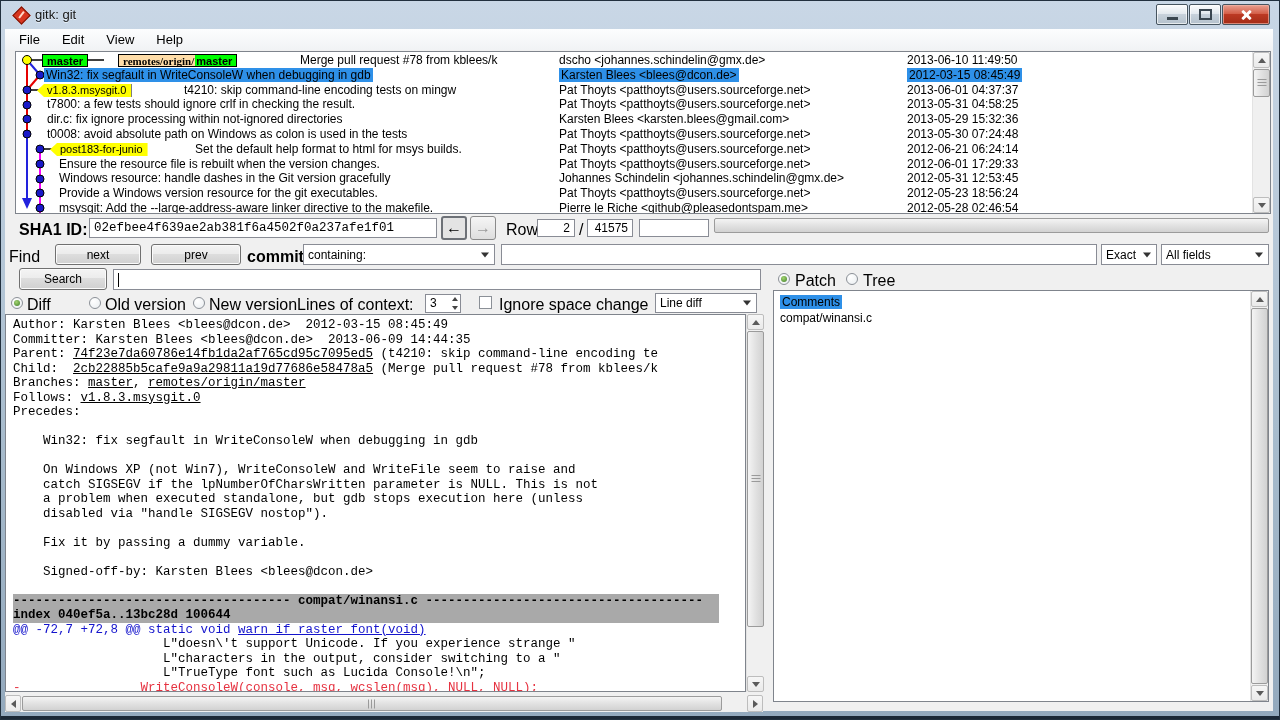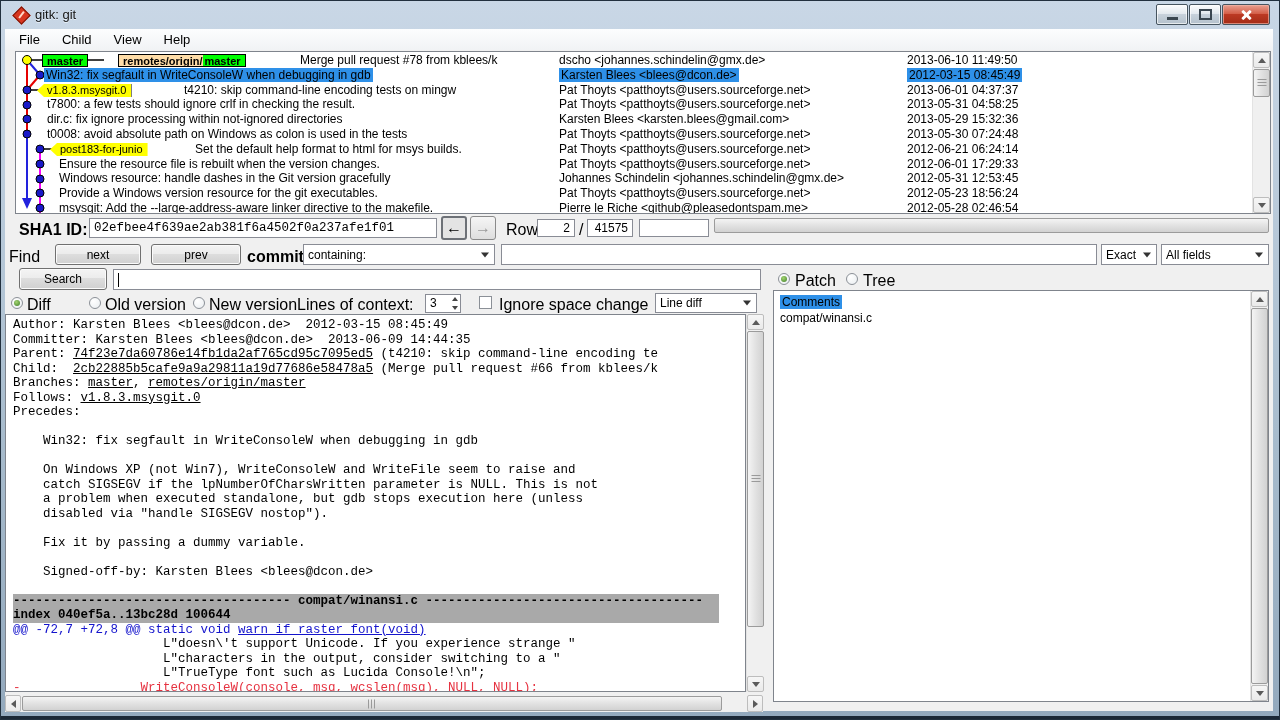--- a/index.html
+++ b/index.html
@@ -39,21 +39,21 @@
   .col-subj{left:4px;width:532px;}
   .col-auth{left:543px;width:344px;}
   .col-date{left:891px;width:346px;}
   .lrow{height:14.8px;line-height:14.8px;}
   .srow{position:absolute;left:0;height:14.8px;line-height:14.8px;}
   .sel{background:#2E90E8;padding:0 2px;}
   .hl{position:absolute;height:13px;line-height:12px;font-size:11px;font-weight:bold;
     border:1px solid #000;background:#00ff00;padding:0 4px;box-sizing:border-box;}
   .rl{position:absolute;height:13px;line-height:12px;font-size:11px;font-weight:bold;
     border:1px solid #000;display:flex;box-sizing:border-box;}
-  .rl .pre{background:#ffdda8;padding:0 1px 0 4px;}
+  .rl .pre{background:#ffdda8;padding:0 1px 0 4px;font-family:Liberation Serif, serif;}
   .rl .suf{background:#00ff00;padding:0 4px 0 1px;}
   .tag{position:absolute;height:13px;line-height:13px;font-size:11px;background:#ffff00;
     padding:0 5px 0 10px;clip-path:polygon(7px 0,100% 0,100% 100%,7px 100%,0 50%);
     filter:drop-shadow(1px 0 0 #000) drop-shadow(-1px 0 0 #000) drop-shadow(0 1px 0 #000) drop-shadow(0 -1px 0 #000);}
   .graph{position:absolute;left:0;top:0;}
 
   
   .vsb{position:absolute;width:17px;background:#f0f0f0;border-left:1px solid #e3e3e3;}
   .hsb{position:absolute;height:17px;background:#f0f0f0;}
   .sb-btn{position:absolute;width:17px;height:16px;background:linear-gradient(#f6f6f6,#eaeaea);
@@ -132,21 +132,21 @@
           <span class="g-max"></span>
         </div>
       <div class="wb close">
           <span class="g-x"></span>
         </div>
     </div>
   </div>
 
   <div class="menubar">
     <span class="menu-item">File</span>
-    <span class="menu-item">Child</span>
+    <span class="menu-item">Edit</span>
     <span class="menu-item">View</span>
     <span class="menu-item">Help</span>
   </div>
 
   <div class="content"></div>
 
   <div class="clist">
 
     <div class="ccol col-subj">
       <svg class="graph" width="531" height="160" viewBox="0 0 531 160">
@@ -308,21 +308,21 @@
   <div class="combo" style="left:654px;top:292px;width:102px;height:20px">
       <span>Line diff</span>
       <span class="arr"></span>
     </div>
 
   <div class="detail">
     <div>
         <div class="dl"><span>Author: Karsten Blees &lt;blees@dcon.de&gt;  2012-03-15 08:45:49</span></div>
         <div class="dl"><span>Committer: Karsten Blees &lt;blees@dcon.de&gt;  2013-06-09 14:44:35</span></div>
         <div class="dl"><span>Parent: </span><span class="lnk">74f23e7da60786e14fb1da2af765cd95c7095ed5</span><span> (t4210: skip command-line encoding te</span></div>
-        <div class="dl"><span>Child:  </span><span class="lnk">2cb22885b5cafe9a9a29811a19d77686e58478a5</span><span> (Merge pull request #66 from kblees/k</span></div>
+        <div class="dl"><span>Child:  </span><span class="lnk">2cb22885b5cafe9a9a29811a19d77686e58478a5</span><span> (Merge pull request #78 from kblees/k</span></div>
         <div class="dl"><span>Branches: </span><span class="lnk">master</span><span>, </span><span class="lnk">remotes/origin/master</span></div>
         <div class="dl"><span>Follows: </span><span class="lnk">v1.8.3.msysgit.0</span></div>
         <div class="dl"><span>Precedes:</span></div>
         <div class="dl"><span></span></div>
         <div class="dl"><span>    Win32: fix segfault in WriteConsoleW when debugging in gdb</span></div>
         <div class="dl"><span></span></div>
         <div class="dl"><span>    On Windows XP (not Win7), WriteConsoleW and WriteFile seem to raise and</span></div>
         <div class="dl"><span>    catch SIGSEGV if the lpNumberOfCharsWritten parameter is NULL. This is not</span></div>
         <div class="dl"><span>    a problem when executed standalone, but gdb stops execution here (unless</span></div>
         <div class="dl"><span>    disabled via "handle SIGSEGV nostop").</span></div>

